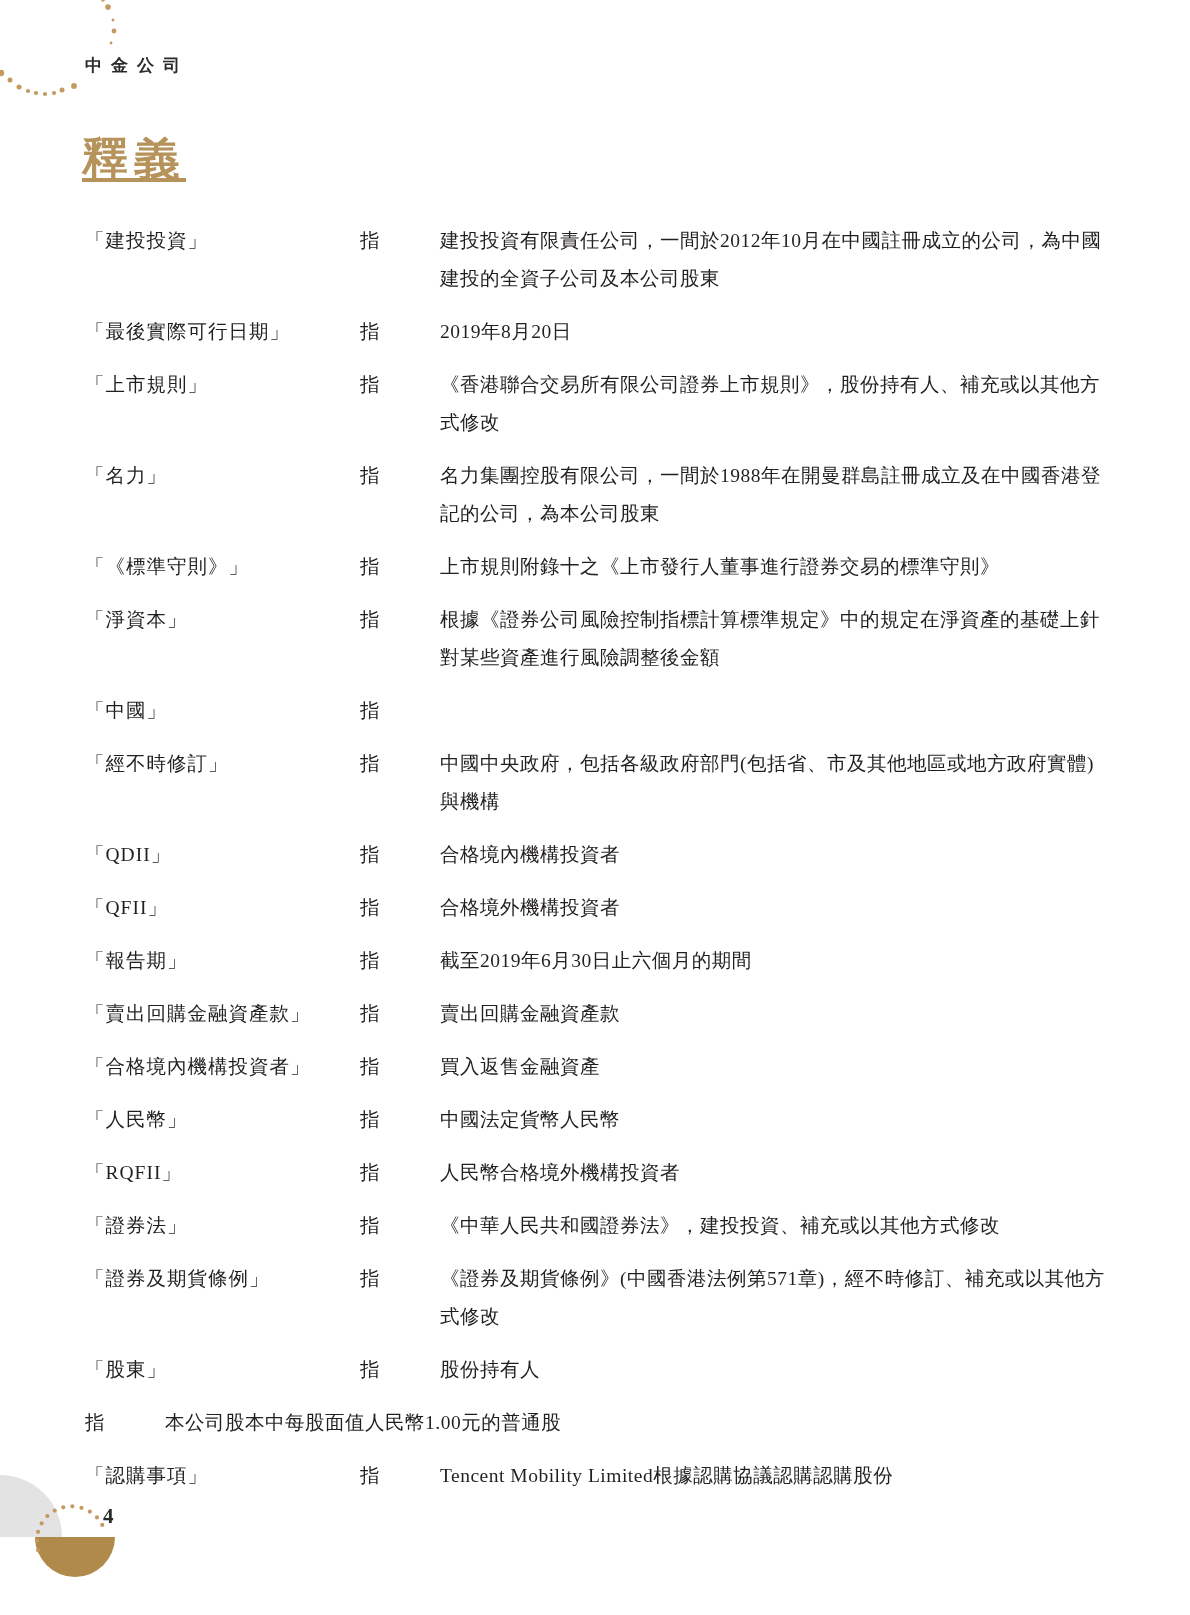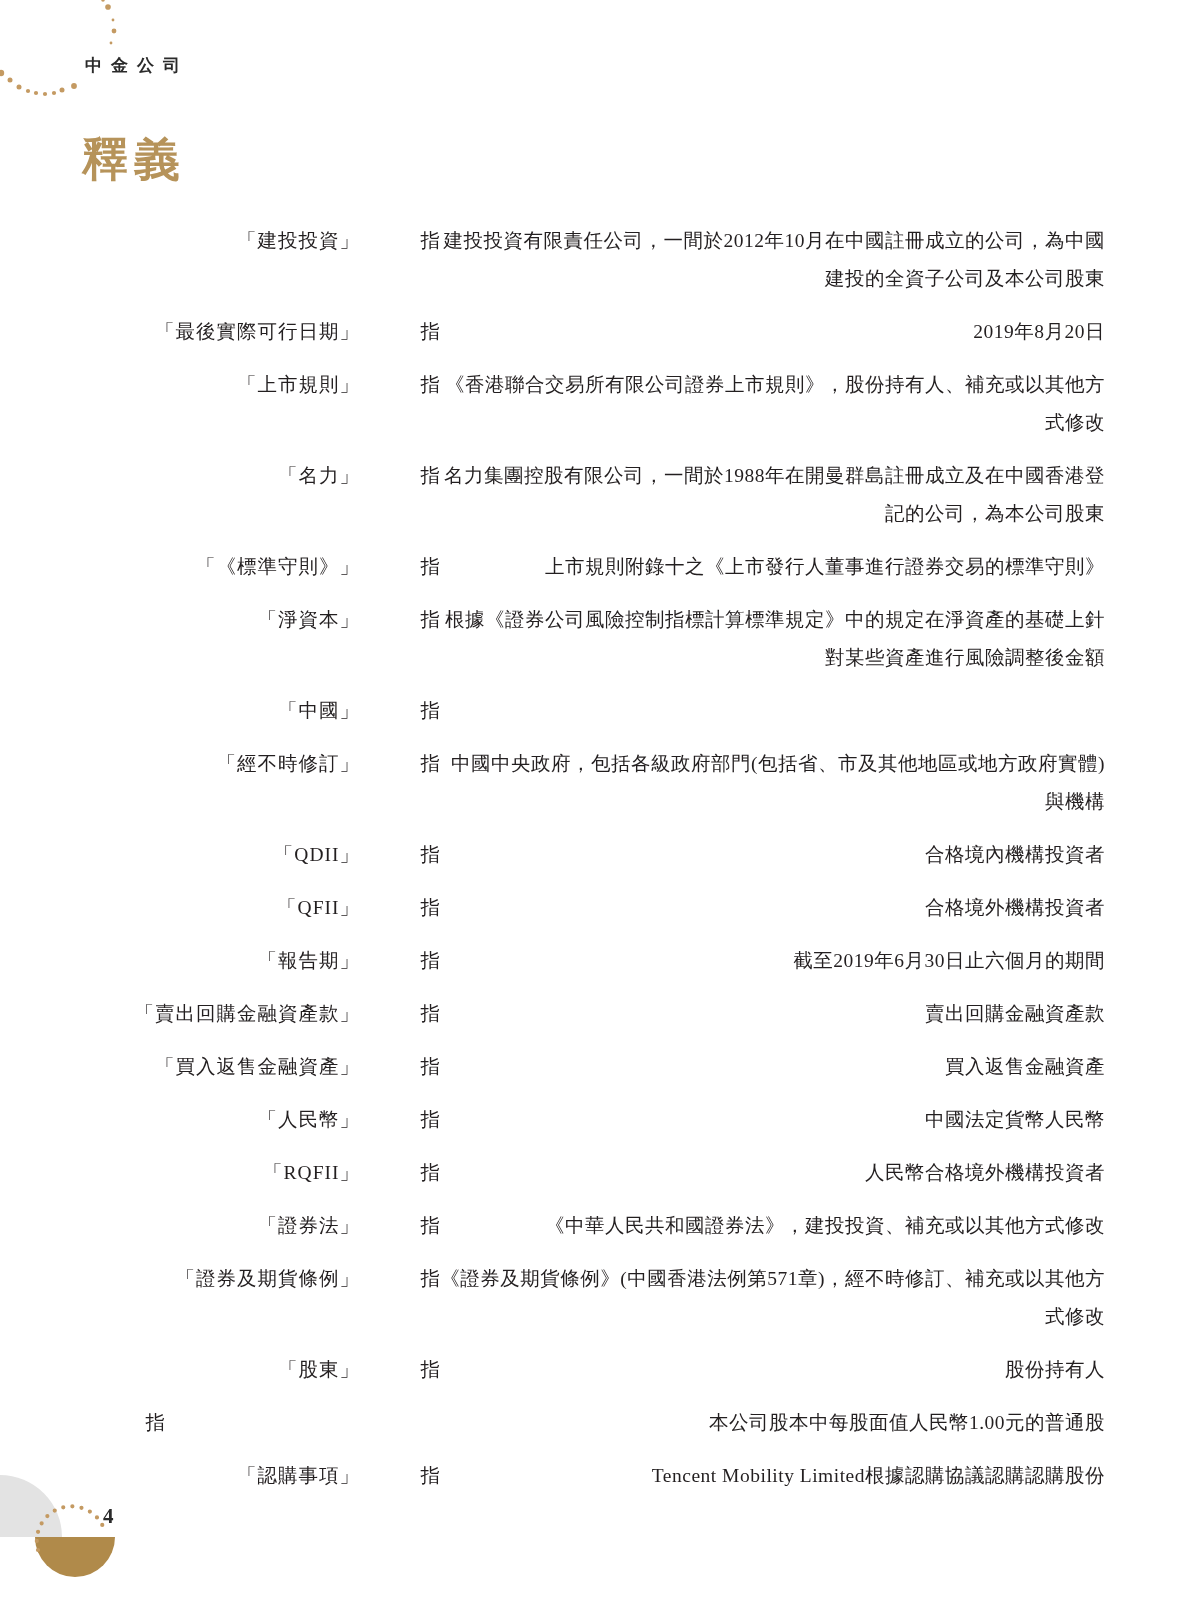--- a/index.html
+++ b/index.html
@@ -8,21 +8,20 @@
     background: #ffffff;
     font-family: "Liberation Serif", "DejaVu Serif", serif;
   }
   .page {
     position: relative;
     width: 1190px;
     height: 1615px;
     background: #ffffff;
     overflow: hidden;
     color: #231f20;
-    text-align: right;
   }
   .deco-header {
     position: absolute;
     left: 0;
     top: 0;
     width: 130px;
     height: 100px;
   }
   .brand {
     position: absolute;
@@ -36,20 +35,21 @@
   }
   .page-title {
     position: absolute;
     left: 82px;
     top: 98px;
     font-size: 46px;
     font-weight: bold;
     letter-spacing: 6px;
     color: #b6935a;
     white-space: nowrap;
+    text-decoration: underline;
   }
   .definitions {
     position: absolute;
     left: 85px;
     top: 222px;
     width: 1020px;
   }
   .row {
     display: flex;
     align-items: flex-start;
@@ -181,21 +181,21 @@
       <div class="def">截至2019年6月30日止六個月的期間</div>
     </div>
 
     <div class="row">
       <div class="term">「賣出回購金融資產款」</div>
       <div class="zhi">指</div>
       <div class="def">賣出回購金融資產款</div>
     </div>
 
     <div class="row">
-      <div class="term">「買入返售金融資產」</div>
+      <div class="term">「合格境內機構投資者」</div>
       <div class="zhi">指</div>
       <div class="def">買入返售金融資產</div>
     </div>
 
     <div class="row">
       <div class="term">「人民幣」</div>
       <div class="zhi">指</div>
       <div class="def">中國法定貨幣人民幣</div>
     </div>
 

